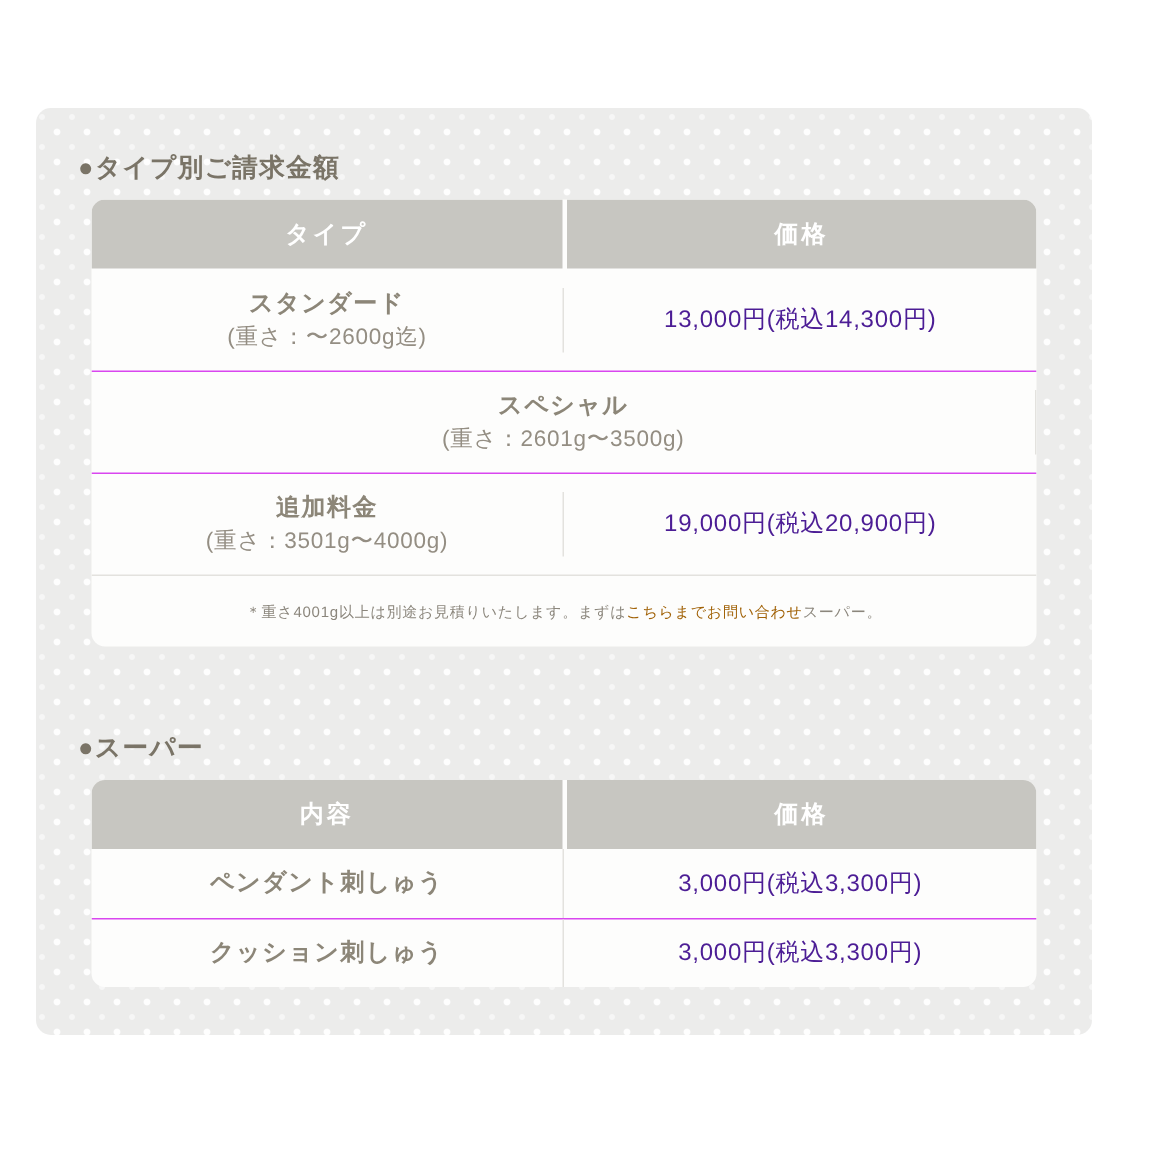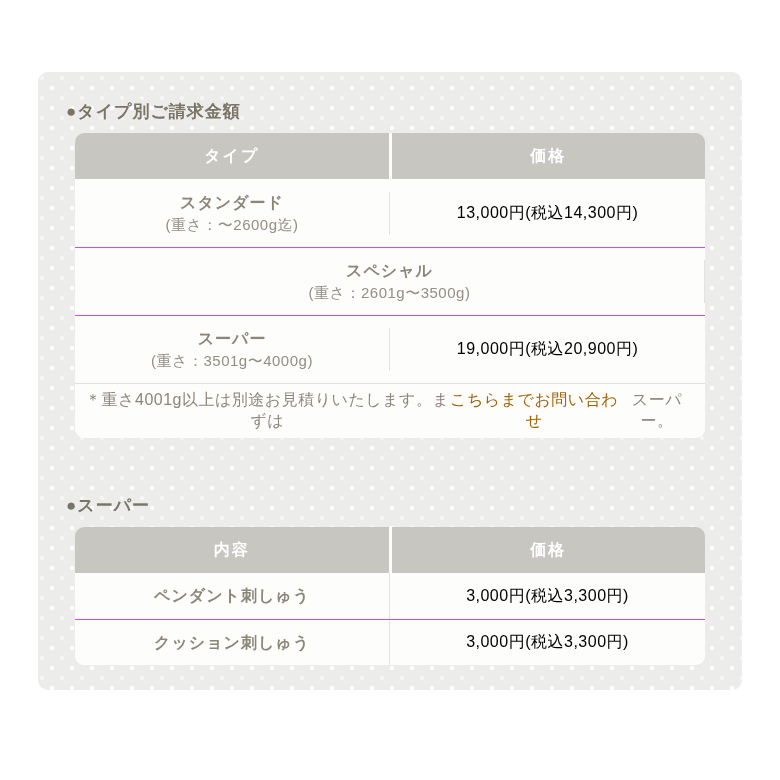--- a/index.html
+++ b/index.html
@@ -3,21 +3,21 @@
 <meta charset="utf-8">
 <style>
   * { box-sizing: border-box; margin: 0; padding: 0; }
   html, body {
     width: 780px; height: 780px;
     background: #ffffff;
     font-family: "Liberation Sans", "DejaVu Sans", sans-serif;
   }
   .panel {
     position: absolute;
-    left: 38px; top: 72px;
+    left: 24px; top: 72px;
     width: 704px; height: 618px;
     border-radius: 10px;
     background-color: #ececeb;
     background-image:
       radial-gradient(circle, rgba(255,255,255,0.95) 1.9px, rgba(255,255,255,0) 2.6px),
       radial-gradient(circle, rgba(255,255,255,0.55) 1.6px, rgba(255,255,255,0) 2.3px);
     background-size: 20px 20px, 20px 20px;
     background-position: 4px 6px, 14px 16px;
     padding: 30px 37px 0 37px;
   }
@@ -69,30 +69,30 @@
     line-height: 22px;
   }
   .type-weight {
     font-size: 15px;
     color: #948e83;
     letter-spacing: 0.5px;
     line-height: 21px;
   }
   .price-cell {
     font-size: 16px;
-    color: #000000;
+    color: #4c1d95;
     letter-spacing: 0.5px;
   }
   .note-row {
     border-top: 1px solid #e3e2de;
     min-height: 48px;
     display: flex;
     align-items: center;
     justify-content: center;
-    font-size: 16px;
+    font-size: 10px;
     color: #8b867c;
     letter-spacing: 0.5px;
     padding: 6px 10px;
     text-align: center;
   }
   .note-link {
     color: #a16207;
     text-decoration: none;
     cursor: pointer;
   }
@@ -122,21 +122,21 @@
 
       <div class="tr">
         <div class="td first">
           <div class="type-name">スペシャル</div>
           <div class="type-weight">(重さ：2601g〜3500g)</div>
         </div>
       </div>
 
       <div class="tr">
         <div class="td first">
-          <div class="type-name">スーパー</div>
+          <div class="type-name">追加料金</div>
           <div class="type-weight">(重さ：3501g〜4000g)</div>
         </div>
         <div class="td price-cell">19,000円(税込20,900円)</div>
       </div>
 
       <div class="note-row">
         <span>＊重さ4001g以上は別途お見積りいたします。まずは</span>
           <a class="note-link">こちらまでお問い合わせ</a>
           <span>スーパー。</span>
       </div>

